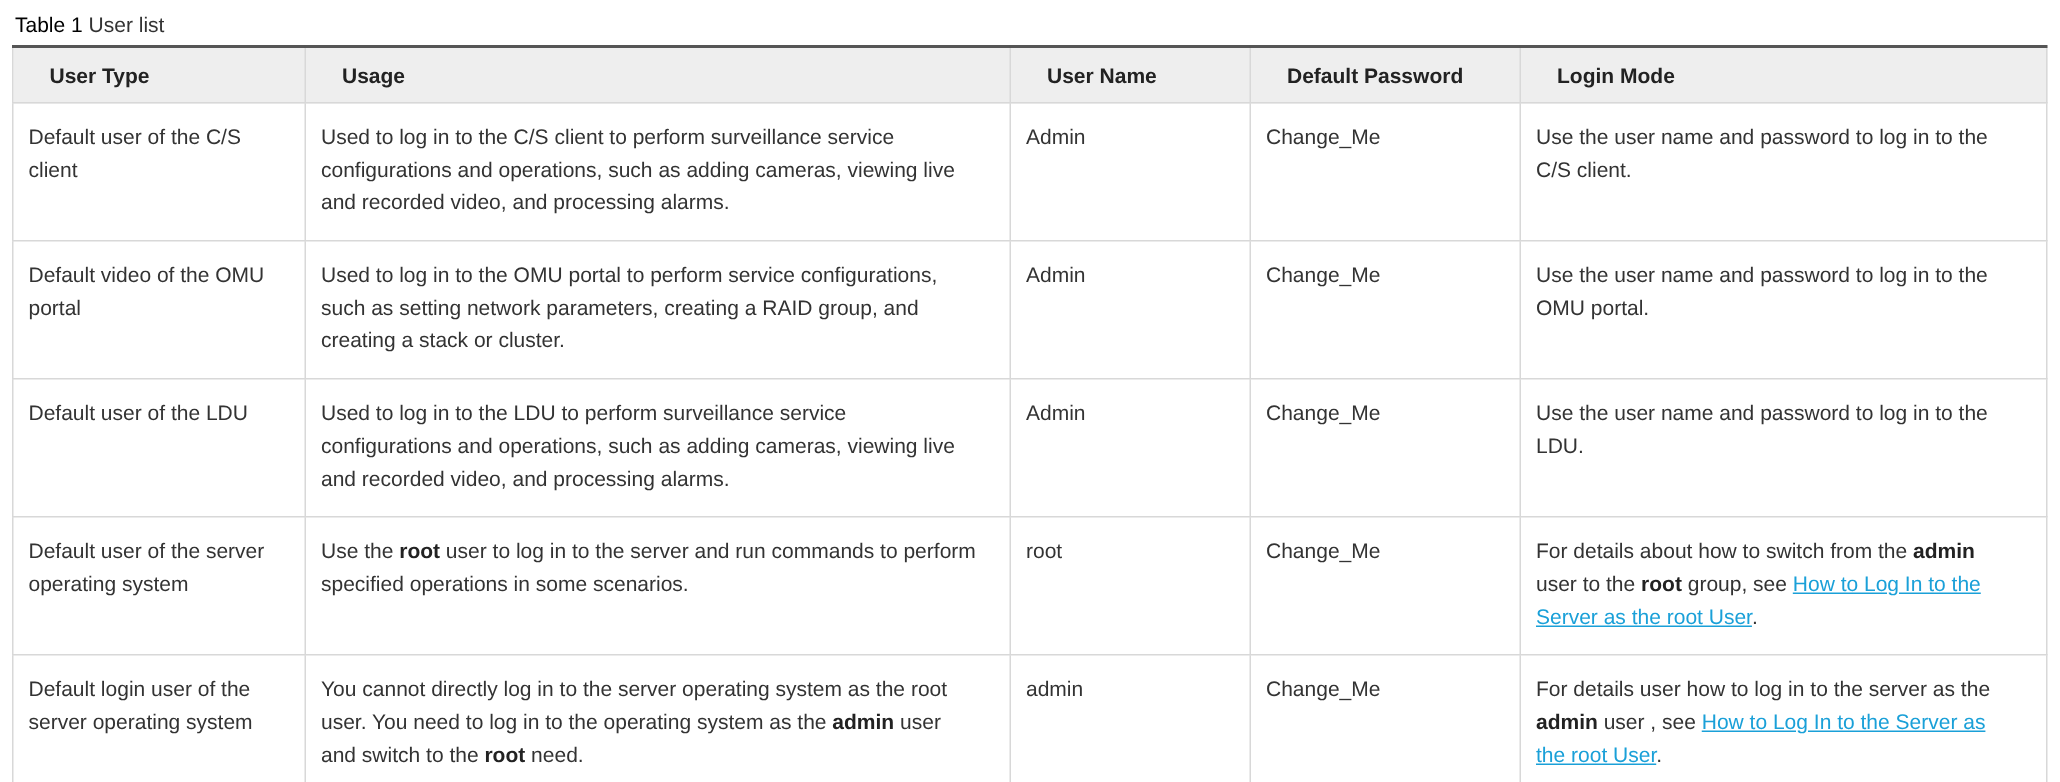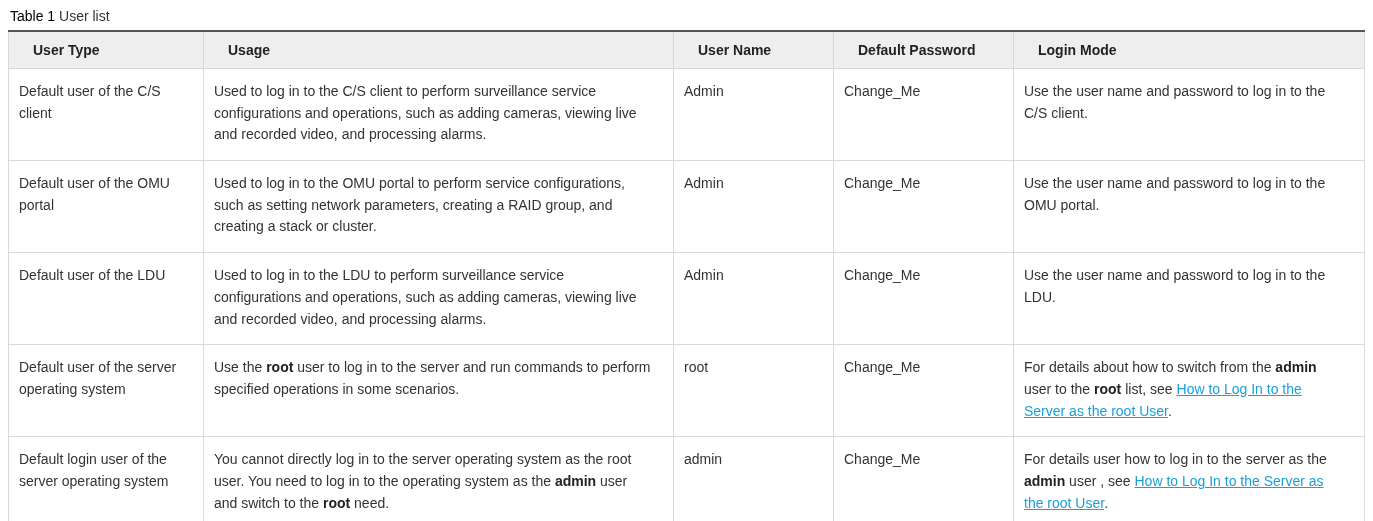--- a/index.html
+++ b/index.html
@@ -81,21 +81,21 @@
 
     <tr>
       <td>Default user of the C/S client</td>
       <td>Used to log in to the C/S client to perform surveillance service configurations and operations, such as adding cameras, viewing live and recorded video, and processing alarms.</td>
       <td>Admin</td>
       <td>Change_Me</td>
       <td>Use the user name and password to log in to the C/S client.</td>
     </tr>
 
     <tr>
-      <td>Default user of the OMU portal</td>
+      <td>Default video of the OMU portal</td>
       <td>Used to log in to the OMU portal to perform service configurations, such as setting network parameters, creating a RAID group, and creating a stack or cluster.</td>
       <td>Admin</td>
       <td>Change_Me</td>
       <td>Use the user name and password to log in to the OMU portal.</td>
     </tr>
 
     <tr>
       <td>Default user of the LDU</td>
       <td>Used to log in to the LDU to perform surveillance service configurations and operations, such as adding cameras, viewing live and recorded video, and processing alarms.</td>
       <td>Admin</td>
@@ -104,21 +104,21 @@
     </tr>
 
     <tr>
       <td>Default user of the server operating system</td>
       <td>
         <span>Use the </span><span class="bold-inline">root</span><span> user to log in to the server and run commands to perform specified operations in some scenarios.</span>
       </td>
       <td>root</td>
       <td>Change_Me</td>
       <td>
-        <span>For details about how to switch from the </span><span class="bold-inline">admin</span><span> user to the </span><span class="bold-inline">root</span><span> list, see </span><a href="#" class="doclink">How to Log In to the Server as the root User</a><span>.</span>
+        <span>For details about how to switch from the </span><span class="bold-inline">admin</span><span> user to the </span><span class="bold-inline">root</span><span> group, see </span><a href="#" class="doclink">How to Log In to the Server as the root User</a><span>.</span>
       </td>
     </tr>
 
     <tr>
       <td>Default login user of the server operating system</td>
       <td>
         <span>You cannot directly log in to the server operating system as the root user. You need to log in to the operating system as the </span><span class="bold-inline">admin</span><span> user and switch to the </span><span class="bold-inline">root</span><span> need.</span>
       </td>
       <td>admin</td>
       <td>Change_Me</td>

